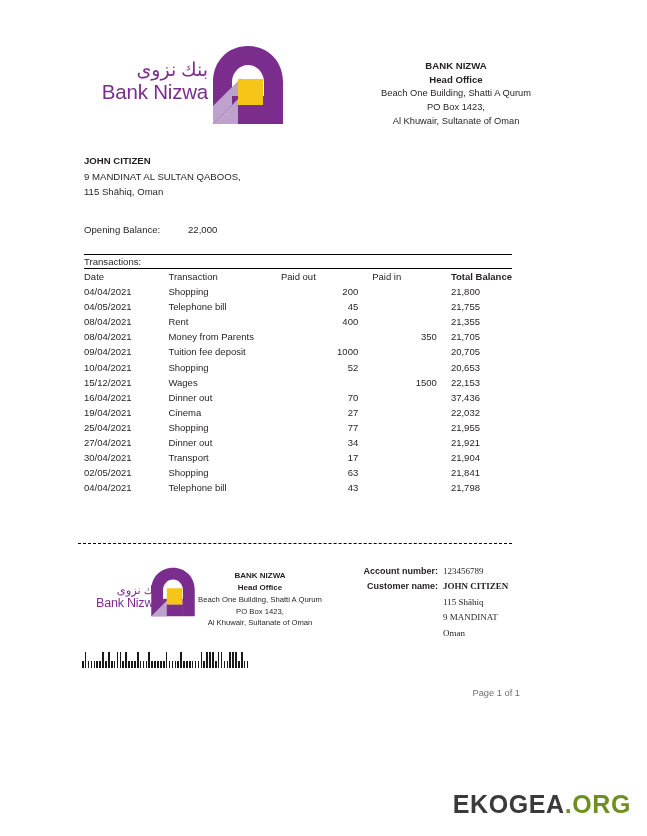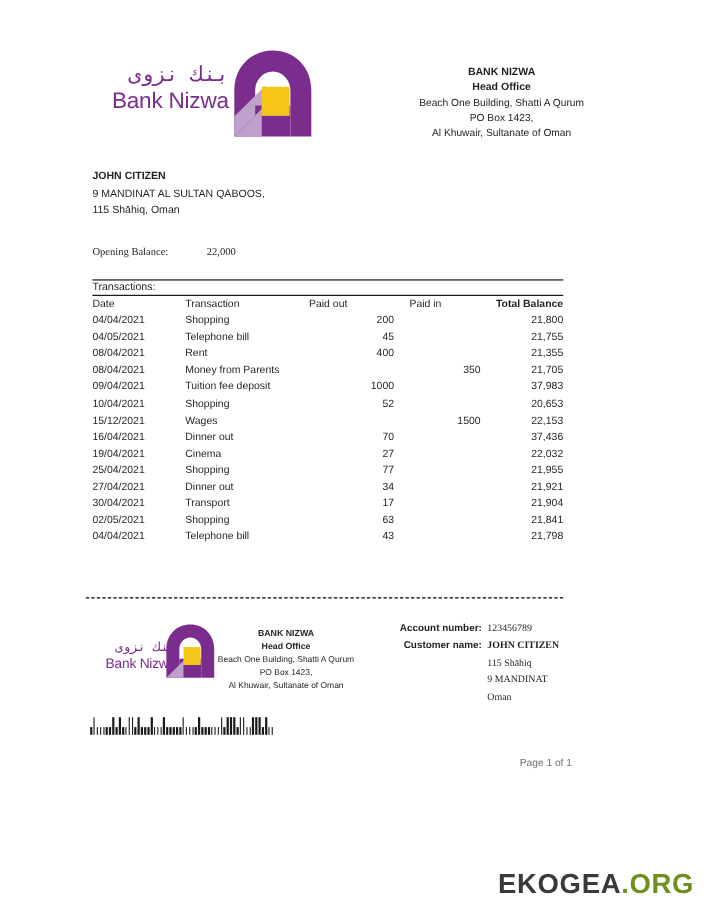--- a/index.html
+++ b/index.html
@@ -33,21 +33,21 @@
     left: 78px; top: 18px;
     width: 130px;
     text-align: right;
   }
   .brand-ar {
     font-size: 19px;
     color: #7B2D8E;
     letter-spacing: .5px;
     line-height: 1.05;
     direction: rtl;
-    font-family: Liberation Mono, monospace;
+    font-family: Liberation Serif, serif;
   }
   .brand-en {
     font-size: 20.5px;
     color: #7B2D8E;
     line-height: 1.1;
     margin-top: 1px;
     letter-spacing: -0.2px;
   }
 
   
@@ -80,21 +80,20 @@
   
   .bal {
     position: absolute;
     left: 84px; top: 222px;
     width: 430px;
     font-size: 9.6px;
   }
   .bal-row {
     display: flex;
     line-height: 1.62;
-    font-family: Liberation Serif, serif;
   }
   .bal-lbl { width: 104px; }
   .bal-val { }
   .rule {
     position: absolute;
     left: 84px;
     width: 428px;
     border-top: 1.4px solid #000;
   }
   .rule.r1 { top: 254px; }
@@ -117,21 +116,21 @@
     padding: 0;
     height: 15.1px;
     font-weight: normal;
     vertical-align: top;
     white-space: nowrap;
   }
   .c-date { width: 92px; text-align: left; }
   .c-desc { width: 118px; text-align: left; }
   .c-out  { width: 86px; text-align: right; padding-right: 14px !important; }
   .c-in   { width: 72px; text-align: right; padding-right: 14px !important; }
-  .c-bal  { width: 60px; text-align: right; font-weight: bold; }
+  .c-bal  { width: 60px; font-weight: bold; }
   .tbl thead th.c-bal { font-weight: bold; }
   .tbl thead th { text-align: inherit; }
 
   
   .dash {
     position: absolute;
     left: 78px; top: 543px;
     width: 434px;
     border-top: 1.5px dashed #000;
   }
@@ -299,21 +298,21 @@
           <td class="c-desc">Money from Parents</td>
           <td class="c-out"></td>
           <td class="c-in">350</td>
           <td class="c-bal">21,705</td>
         </tr>
         <tr>
           <td class="c-date">09/04/2021</td>
           <td class="c-desc">Tuition fee deposit</td>
           <td class="c-out">1000</td>
           <td class="c-in"></td>
-          <td class="c-bal">37,983</td>
+          <td class="c-bal">20,705</td>
         </tr>
         <tr>
           <td class="c-date">10/04/2021</td>
           <td class="c-desc">Shopping</td>
           <td class="c-out">52</td>
           <td class="c-in"></td>
           <td class="c-bal">20,653</td>
         </tr>
         <tr>
           <td class="c-date">15/12/2021</td>

